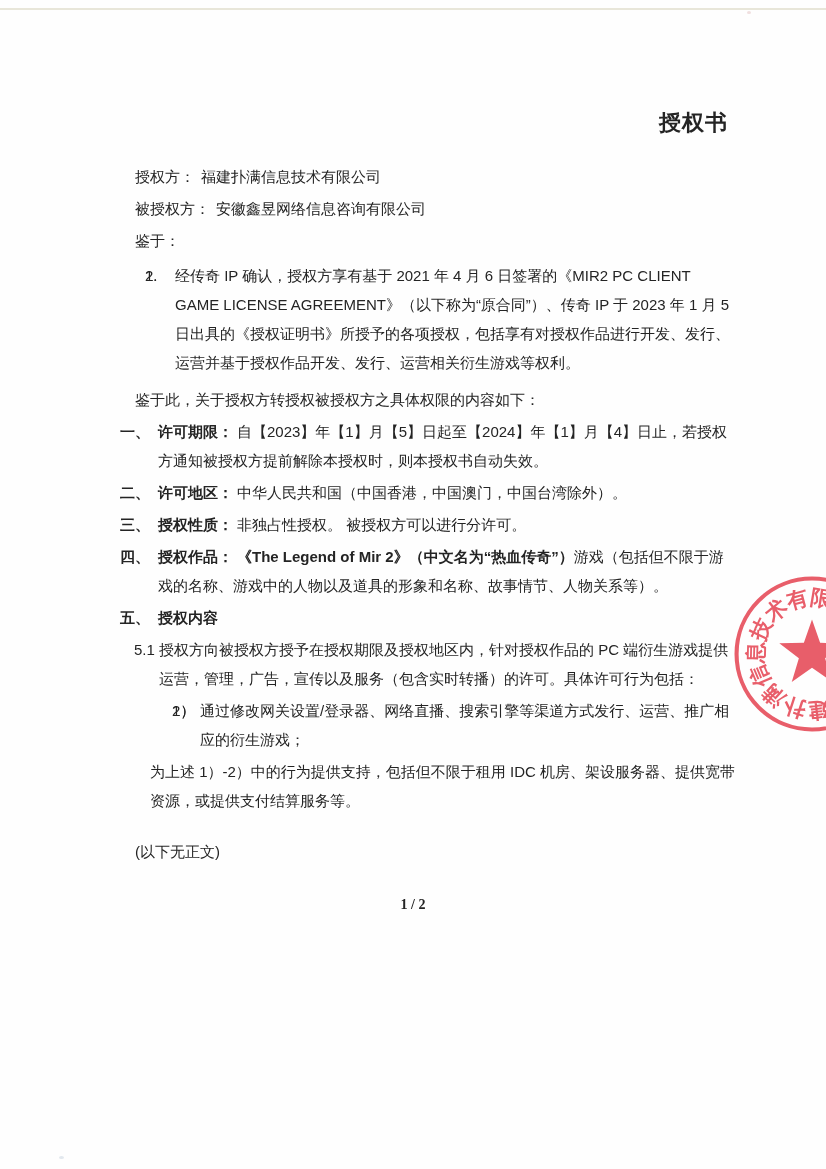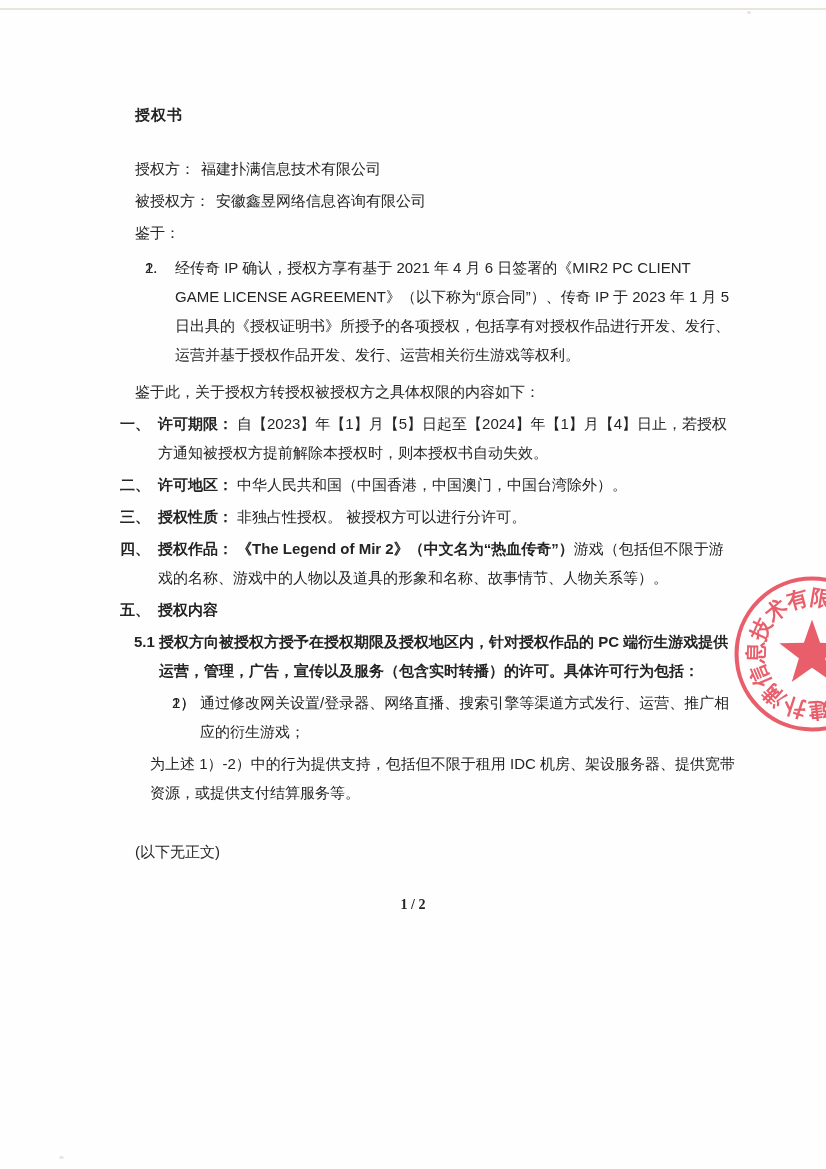--- a/index.html
+++ b/index.html
@@ -26,25 +26,25 @@
   .speck-tr { left: 747px; top: 11px; width: 4px; height: 3px; background: #e6c9c9; opacity:.6; }
 
   .content {
     position: absolute;
     top: 0; left: 0;
     width: 826px;
     padding: 0 90px 0 135px;
     box-sizing: border-box;
   }
   .title {
-    margin: 0;
+    margin: 8px;
     padding-top: 103px;
     margin-bottom: 27px;
-    text-align: left;
-    font-size: 15px;
+    text-align: right;
+    font-size: 22px;
     letter-spacing: 1px;
     font-weight: 700;
     line-height: 24px;
   }
   p { margin: 0 0 2px 0; }
   b, .b { font-weight: 400; }
 
   .party { margin-bottom: 3px; }
   .party .plabel { margin-right: 6px; }
 
@@ -53,29 +53,29 @@
   .whereas-intro { margin-top: 2px; margin-bottom: 4px; }
   .witem-first { margin-top: 6px; }
 
   .transition { margin-top: 8px; margin-bottom: 3px; }
 
   .section { position: relative; padding-left: 23px; margin-bottom: 3px; }
   .section .marker { position: absolute; left: -15px; top: 0; font-weight: 700; }
   .section .slabel { font-weight: 700; margin-right: 4px; }
   .section .sbold { font-weight: 700; }
 
-  .clause { position: relative; padding-left: 24px; margin-top: 2px; margin-bottom: 3px; font-weight: bold; }
+  .clause { position: relative; padding-left: 24px; margin-top: 2px; margin-bottom: 3px; }
   .clause .cnum { position: absolute; left: -1px; top: 0; }
 
   .subitem { position: relative; padding-left: 65px; margin-top: 2px; margin-bottom: 3px; }
   .subitem .num { position: absolute; left: 37px; top: 0; }
 
   .followup { margin-left: 15px; margin-top: 3px; margin-bottom: 3px; }
 
-  .closing { margin-top: 30px; }
+  .closing { margin-top: 22px; }
 
   .pageno {
     margin-top: 24px;
     text-align: center;
     font-family: "Liberation Serif", "DejaVu Serif", serif;
     font-weight: 700;
     font-size: 14px;
     margin-right: 45px; 
   }
 

